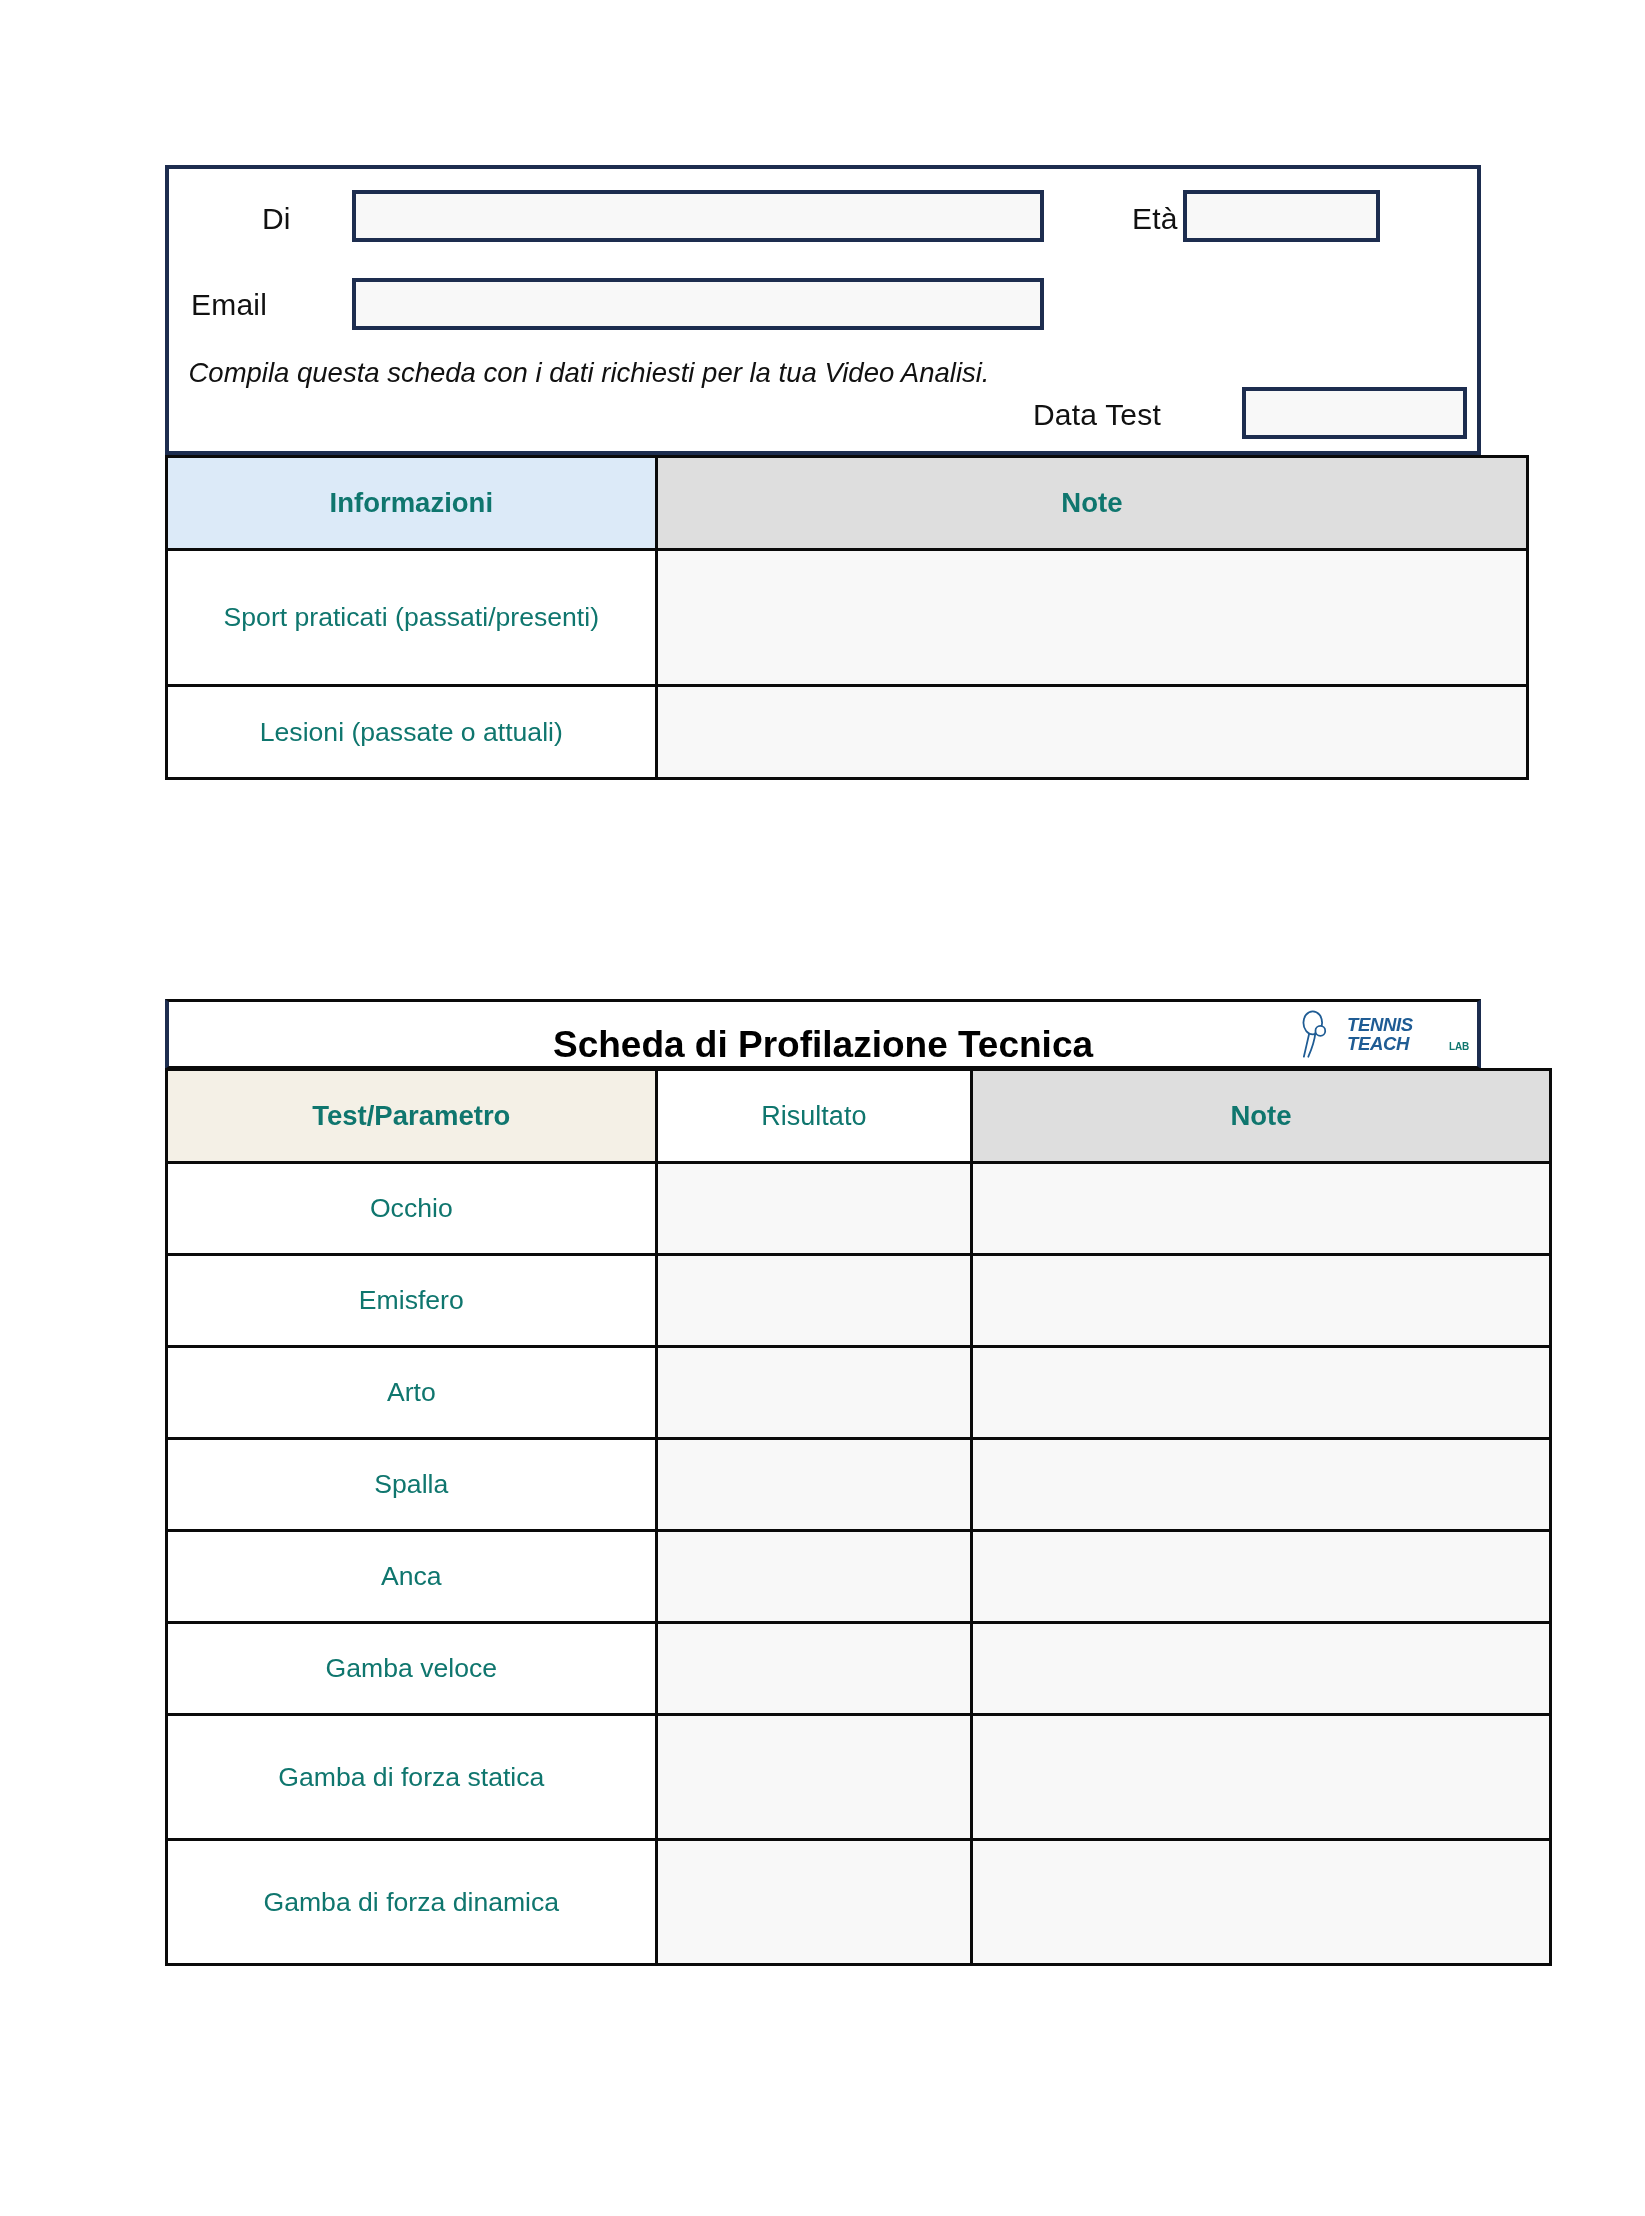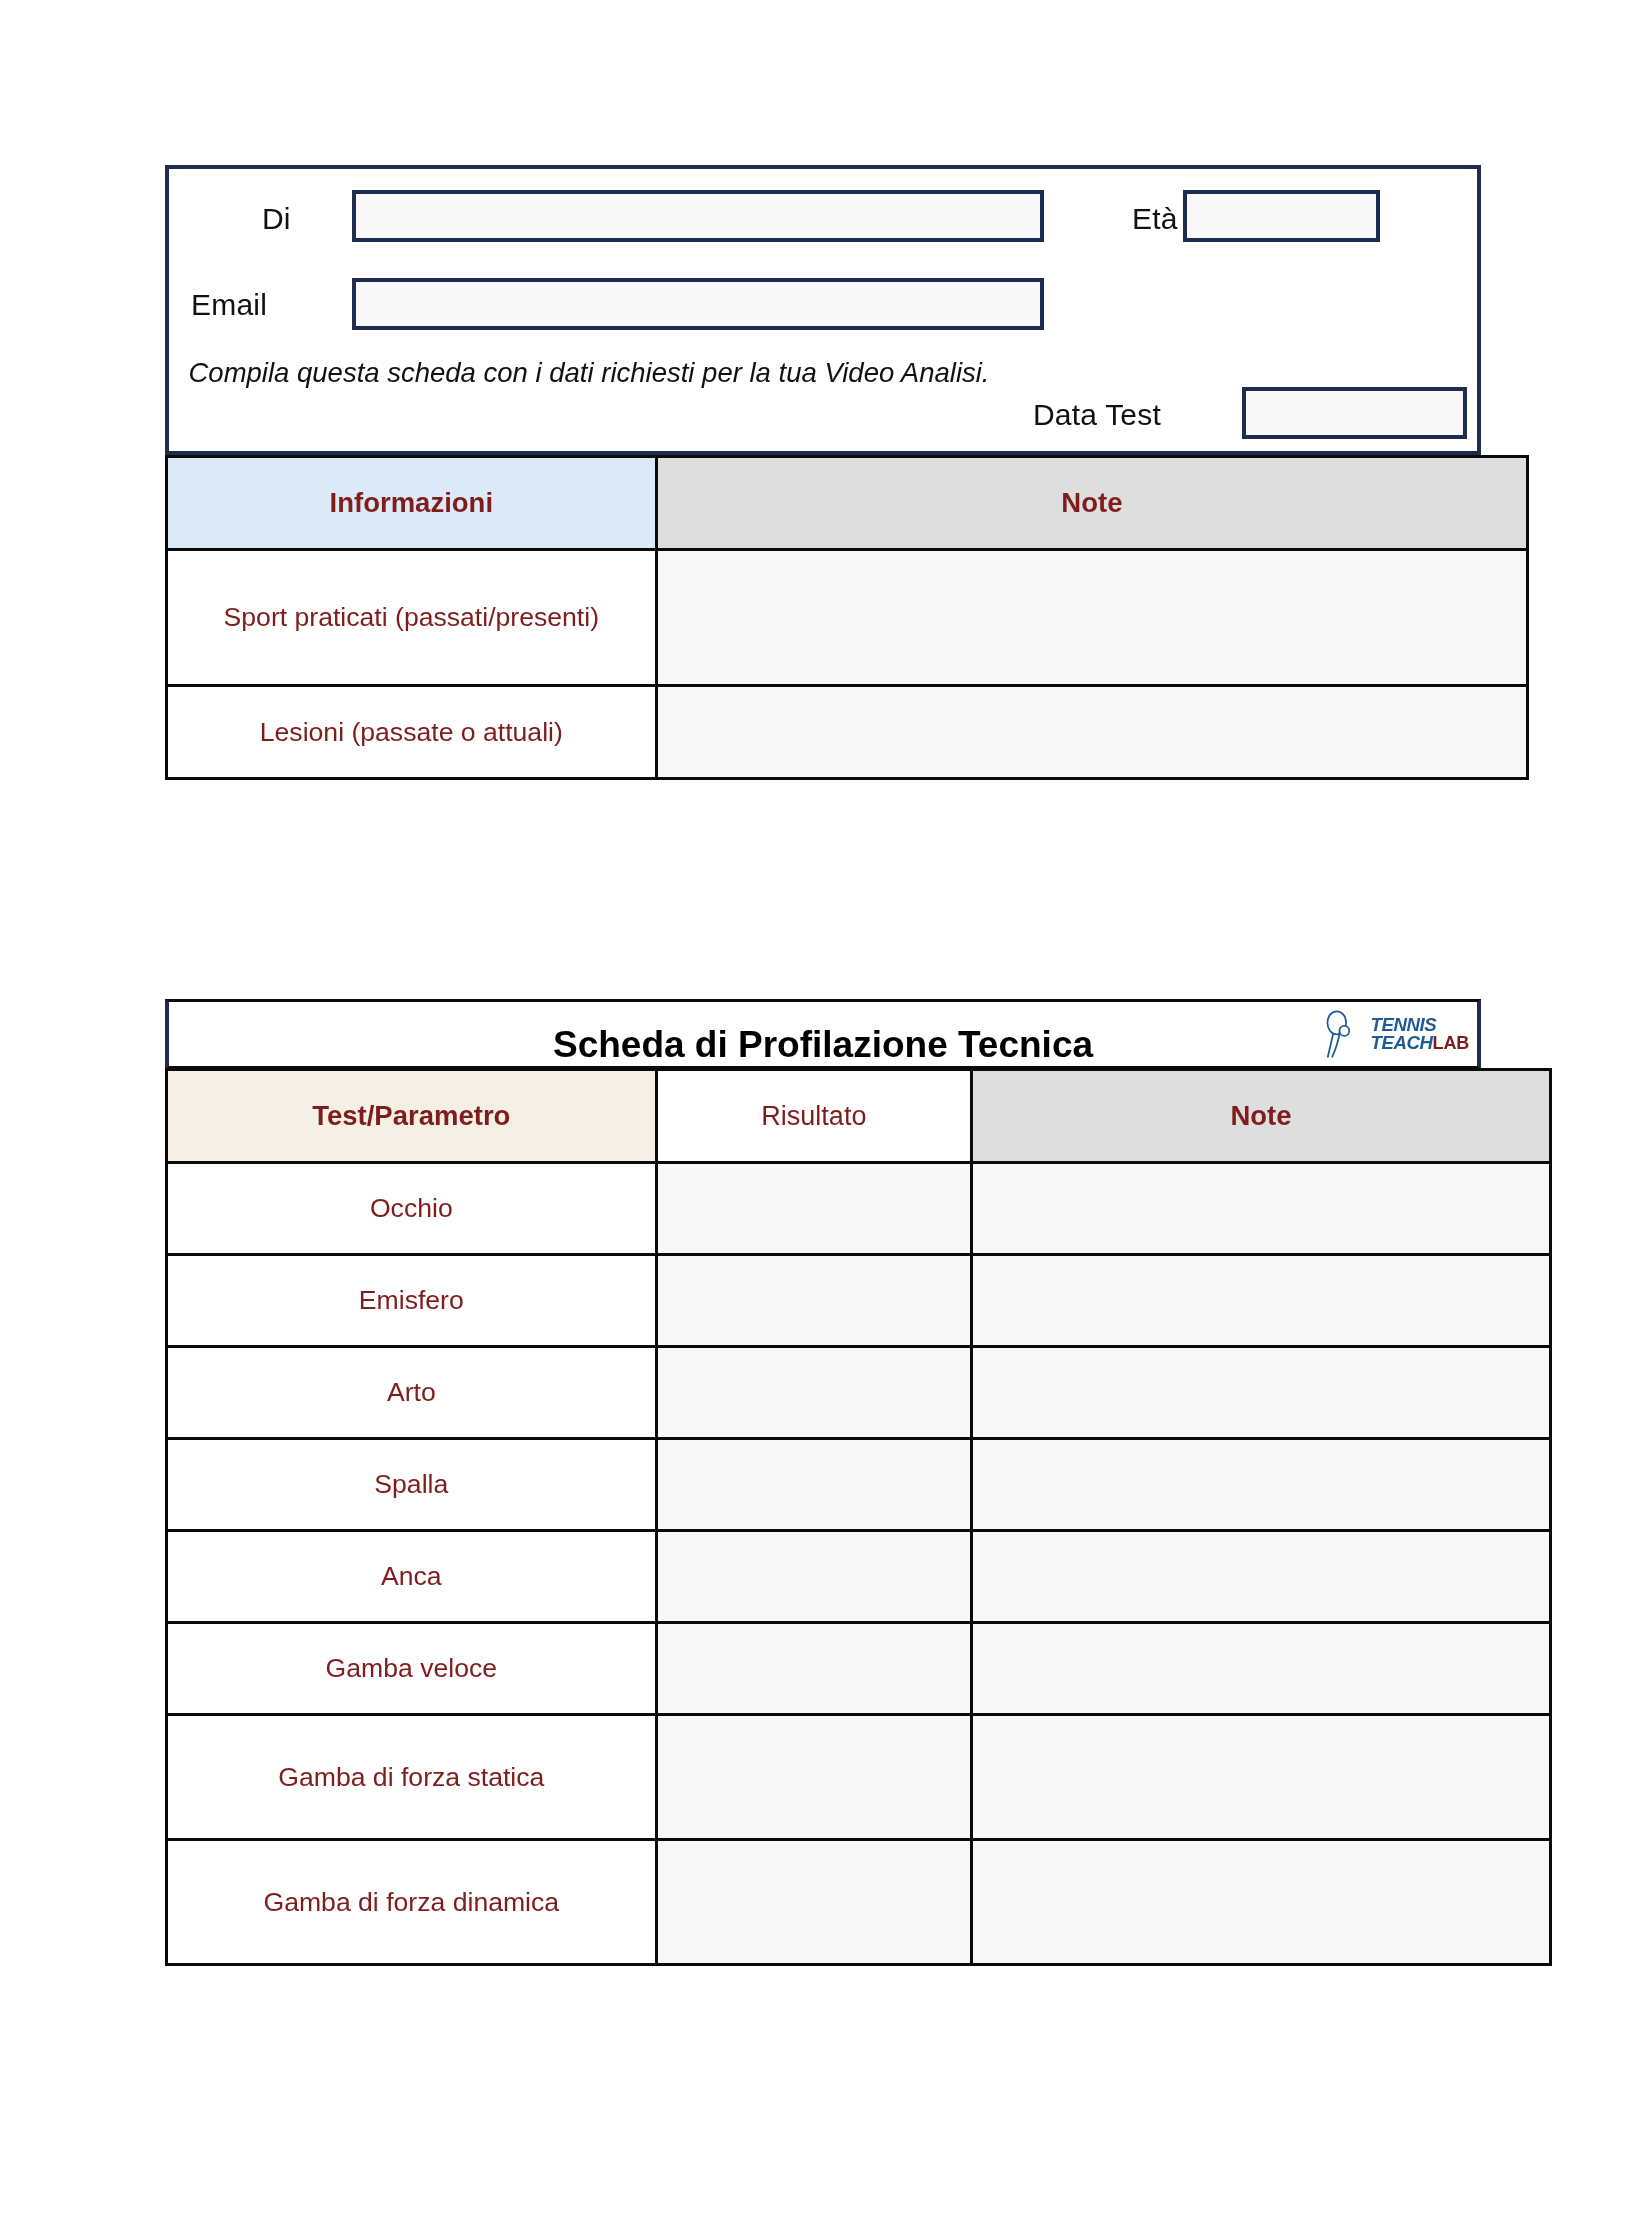--- a/index.html
+++ b/index.html
@@ -83,21 +83,21 @@
     background: #ffffff;
   }
   .sheet-table td, .sheet-table th {
     border: 3.1px solid #0a0a0a;
     padding: 0 9.8px;
     text-align: center;
     vertical-align: middle;
     font-weight: normal;
     font-size: 26.6px;
     line-height: 1.22;
-    color: #7f1d1d;
+    color: #0f766e;
   }
 
   
   .info-table {
     left: 165px;
     top: 455px;
     width: 1316px;
   }
   .info-table .th-info {
     background: #dceaf8;
@@ -171,25 +171,26 @@
   }
   .logo-line2 {
     font-size: 18.6px;
     font-weight: bold;
     font-style: italic;
     color: #1f5c94;
     letter-spacing: -0.4px;
     white-space: nowrap;
   }
   .logo-lab {
-    font-size: 18px;
+    font-size: 10px;
     font-weight: bold;
     font-style: normal;
-    color: #7f1d1d;
+    color: #0f766e;
     letter-spacing: -0.2px;
+    padding-left: 40px;
   }
 
   
   .test-table {
     left: 165px;
     top: 1068px;
     width: 1316px;
   }
   .test-table .th-param {
     background: #f4f0e6;

